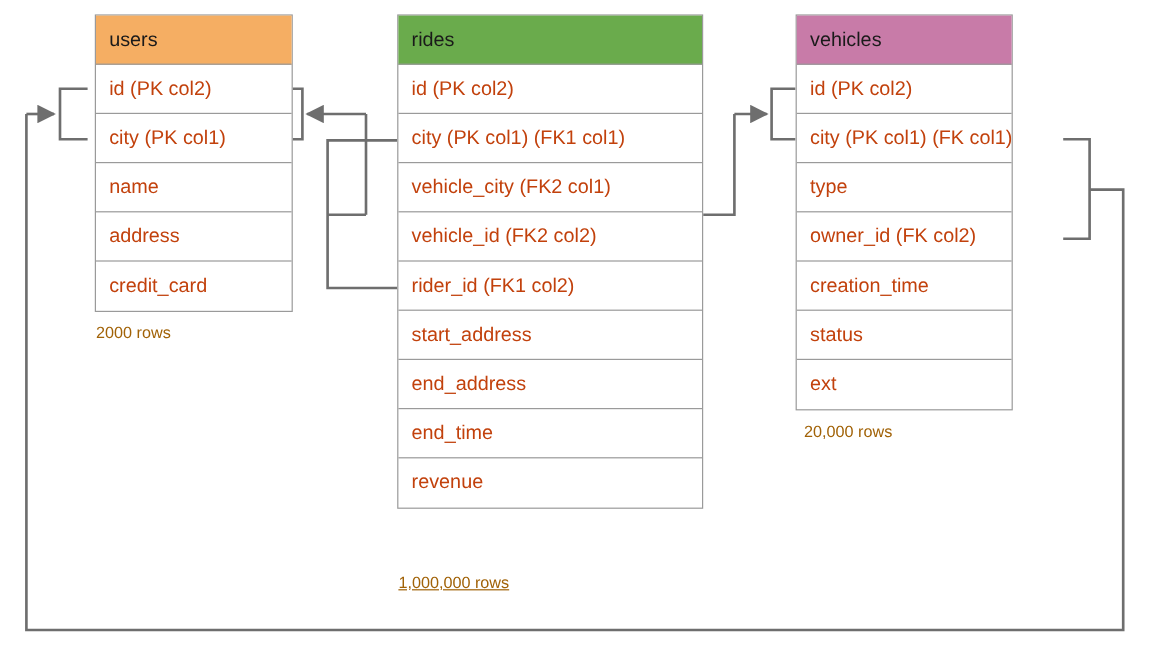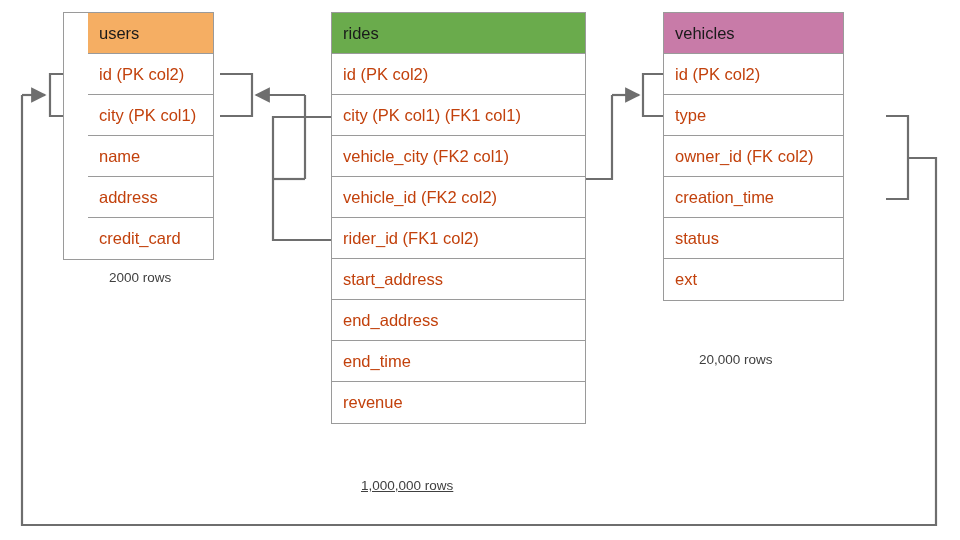--- a/index.html
+++ b/index.html
@@ -35,23 +35,22 @@
     box-sizing:border-box;
     border-bottom:1px solid #9a9a9a;
     white-space:nowrap;
     overflow:hidden;
   }
   .entity-field:last-child{border-bottom:none;}
 
   .row-count{
     position:absolute;
     font-size:13.5px;
-    color:#404040;
+    color:#a16207;
     white-space:nowrap;
-    margin-left:29px;
   }
 </style>
 </head>
 <body>
 
 <div id="diagram-canvas">
 
   <svg id="connector-layer" viewBox="0 0 960 540" xmlns="http://www.w3.org/2000/svg">
     <defs>
       <marker id="arrow-right" viewBox="0 0 10 10" refX="9" refY="5" markerWidth="7" markerHeight="7" orient="auto-start-reverse">
@@ -95,21 +94,21 @@
         <path d="M 908 158 L 936 158 L 936 525 L 22 525 L 22 95"></path>
 
         <path d="M 22 95 L 45 95" marker-end="url(#arrow-right)"></path>
 
         <path d="M 73 74 L 50 74 L 50 116 L 73 116"></path>
       </g>
 
     </g>
   </svg>
 
-  <div class="entity-table" style="left:63px; top:12px; width:151px;padding-left:24px;">
+  <div class="entity-table" style="left:79px; top:12px; width:165px;">
     <div class="entity-header" style="background:#F5AE63;">users</div>
     <div class="entity-field">id (PK col2)</div>
     <div class="entity-field">city (PK col1)</div>
     <div class="entity-field">name</div>
     <div class="entity-field">address</div>
     <div class="entity-field">credit_card</div>
   </div>
   <div class="row-count" style="left:80px; top:270px;">2000 rows</div>
 
   <div class="entity-table" style="left:331px; top:12px; width:255px;">
@@ -122,20 +121,21 @@
     <div class="entity-field">start_address</div>
     <div class="entity-field">end_address</div>
     <div class="entity-field">end_time</div>
     <div class="entity-field">revenue</div>
   </div>
   <div class="row-count" style="left:332px; top:478px;text-decoration:underline;">1,000,000 rows</div>
 
   <div class="entity-table" style="left:663px; top:12px; width:181px;">
     <div class="entity-header" style="background:#C87BA8;">vehicles</div>
     <div class="entity-field">id (PK col2)</div>
+    <div class="entity-field">city (PK col1) (FK col1)</div>
     <div class="entity-field">type</div>
     <div class="entity-field">owner_id (FK col2)</div>
     <div class="entity-field">creation_time</div>
     <div class="entity-field">status</div>
     <div class="entity-field">ext</div>
   </div>
   <div class="row-count" style="left:670px; top:352px;">20,000 rows</div>
 
 </div>
 

